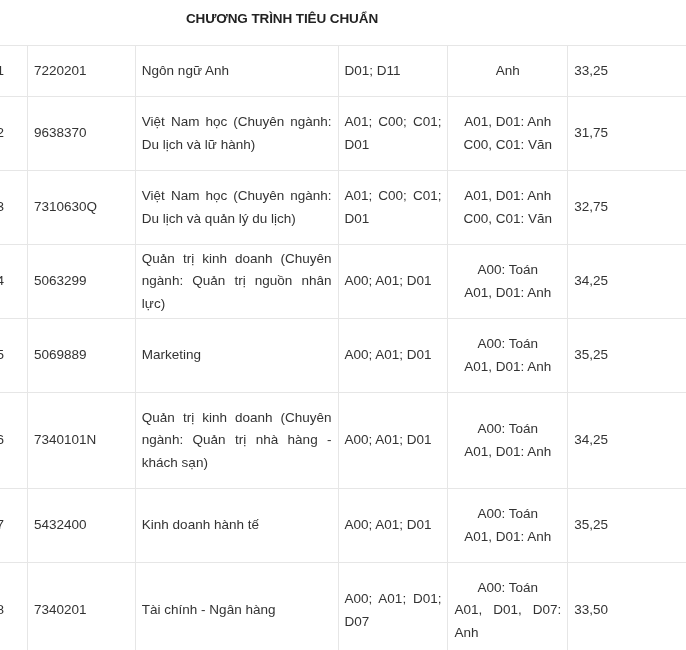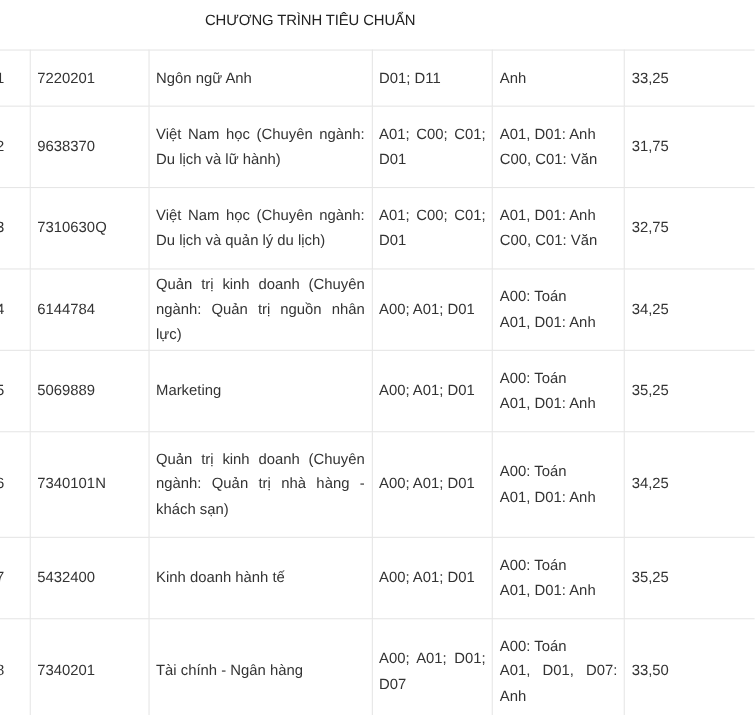--- a/index.html
+++ b/index.html
@@ -17,21 +17,21 @@
     }
     .title {
       position: absolute;
       top: 0;
       left: 0;
       width: 564px;
       height: 45px;
       line-height: 38px;
       text-align: center;
       font-size: 13.5px;
-      font-weight: normal;
+      font-weight: bold;
       color: #222222;
       letter-spacing: -0.1px;
     }
     .table-wrap {
       position: absolute;
       top: 45px;
       left: -40px;
       width: 800px;
     }
     table {
@@ -49,21 +49,21 @@
     td.justify {
       text-align: justify;
     }
     col.c-stt { width: 67px; }
     col.c-code { width: 108px; }
     col.c-name { width: 203px; }
     col.c-combo { width: 110px; }
     col.c-subj { width: 120px; }
     col.c-score { width: 192px; }
     td.stt { text-align: right; padding-right: 23px; padding-left: 0; }
-    .line { display: block; }
+    .line { display: block; text-align: center; }
     tr.h52 td { height: 50px; }
     tr.h75 td { height: 73px; }
     tr.h97 td { height: 95px; }
   </style>
 </head>
 <body>
 
 <div class="title">CHƯƠNG TRÌNH TIÊU CHUẨN</div>
 
 <div class="table-wrap">
@@ -104,21 +104,21 @@
         <td class="justify">Việt Nam học (Chuyên ngành: Du lịch và quản lý du lịch)</td>
         <td class="justify">A01; C00; C01; D01</td>
         <td>
           <span class="line">A01, D01: Anh</span>
           <span class="line">C00, C01: Văn</span>
         </td>
         <td>32,75</td>
       </tr>
       <tr class="h75">
         <td class="stt">4</td>
-        <td>6144784</td>
+        <td>5063299</td>
         <td class="justify">Quản trị kinh doanh (Chuyên ngành: Quản trị nguồn nhân lực)</td>
         <td class="justify">A00; A01; D01</td>
         <td>
           <span class="line">A00: Toán</span>
           <span class="line">A01, D01: Anh</span>
         </td>
         <td>34,25</td>
       </tr>
       <tr class="h75">
         <td class="stt">5</td>

